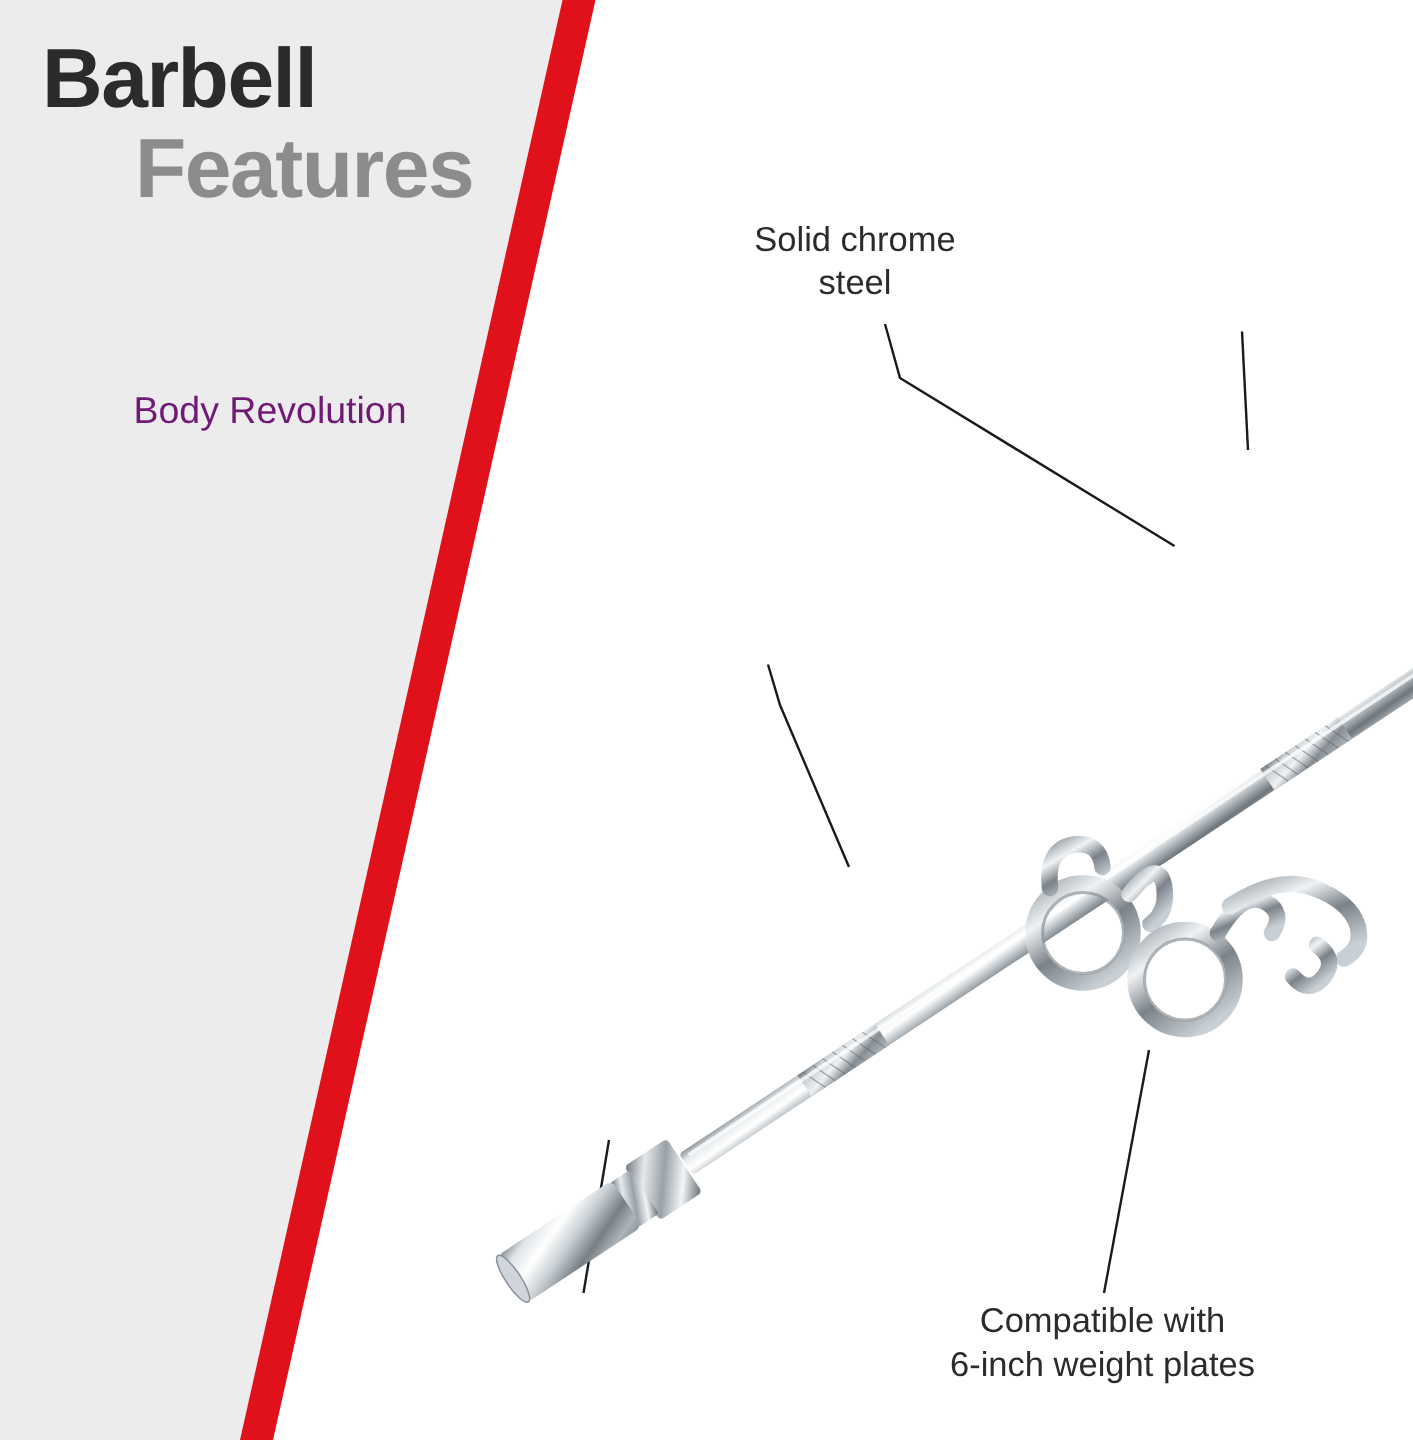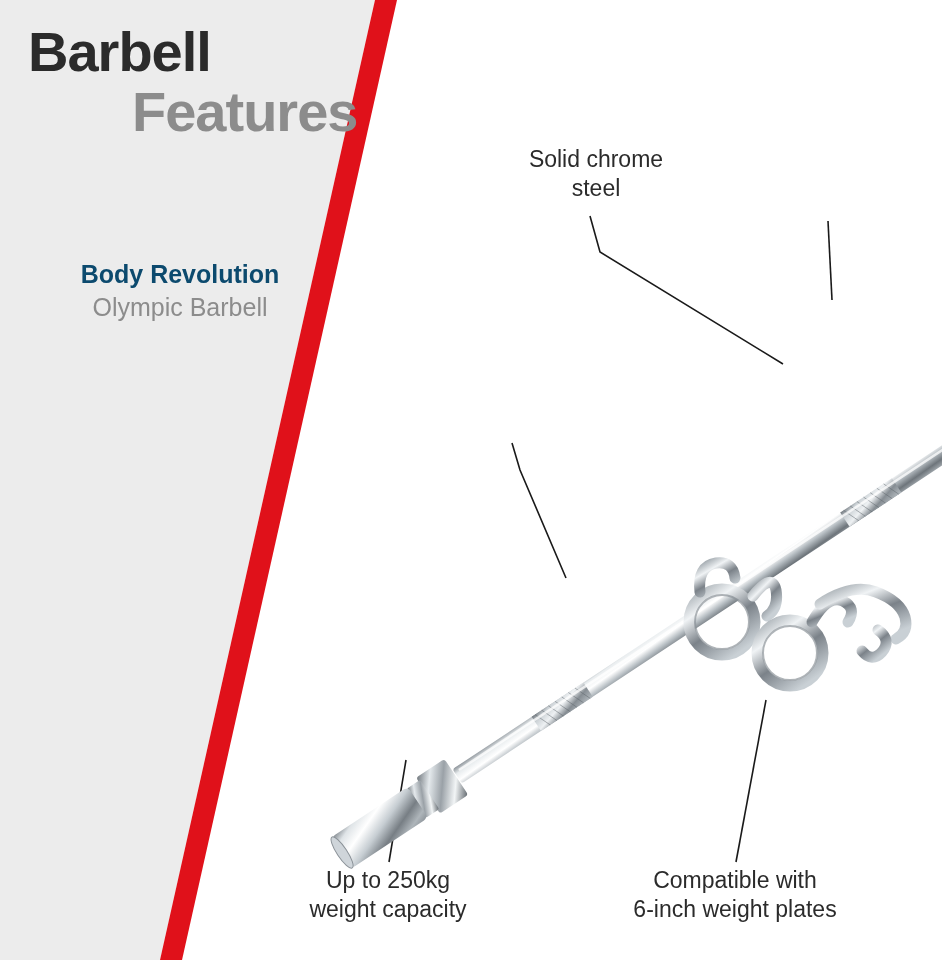--- a/index.html
+++ b/index.html
@@ -47,50 +47,50 @@
     color: #2b2b2b;
     line-height: 60px;
     letter-spacing: -1px;
   }
   .title-line2 {
     font-size: 56px;
     font-weight: bold;
     color: #8c8c8c;
     line-height: 60px;
     letter-spacing: -1px;
-    margin-left: 104px;
+    margin-left: 62px;
   }
   
   #product-name {
     position: absolute;
     left: 0; top: 258px;
     width: 360px;
     text-align: center;
   }
   .brand {
     font-size: 25px;
-    font-weight: bold;
-    color: #0c4a6e;
+    font-weight: normal;
+    color: #701a75;
     line-height: 33px;
   }
   .model {
     font-size: 25px;
     color: #8c8c8c;
     line-height: 33px;
   }
   
   .callout {
     position: absolute;
     font-size: 23px;
     color: #2b2b2b;
     line-height: 29px;
     text-align: center;
     white-space: pre-line;
   }
-  #callout-chrome   { left: 476px; top: 145px; width: 240px; }
+  #callout-chrome   { left: 450px; top: 145px; width: 240px; }
   #callout-sleeves  { left: 718px; top: 155px; width: 220px; }
   #callout-knurl    { left: 398px; top: 372px; width: 230px; }
   #callout-capacity { left: 268px; top: 866px; width: 240px; }
   #callout-plates   { left: 590px; top: 866px; width: 290px; }
 
   
   #art {
     position: absolute;
     left: 0; top: 0;
     width: 942px; height: 960px;
@@ -105,27 +105,24 @@
   <div id="left-panel"></div>
   <div id="red-stripe"></div>
 
   <div id="title-block">
     <div class="title-line1">Barbell</div>
     <div class="title-line2">Features</div>
   </div>
 
   <div id="product-name">
     <div class="brand">Body Revolution</div>
-    <div class="model">Olympic Barbell</div>
   </div>
 
   <div class="callout" id="callout-chrome">Solid chrome
 steel</div>
-  <div class="callout" id="callout-capacity">Up to 250kg
-weight capacity</div>
   <div class="callout" id="callout-plates">Compatible with
 6-inch weight plates</div>
 
   <svg id="art" viewBox="0 0 942 960">
     <defs>
 
       <linearGradient id="gShaft" x1="0" y1="0" x2="1" y2="1" gradientUnits="objectBoundingBox">
         <stop offset="0%" stop-color="#8d949a"></stop>
         <stop offset="18%" stop-color="#e9edef"></stop>
         <stop offset="38%" stop-color="#ffffff"></stop>

